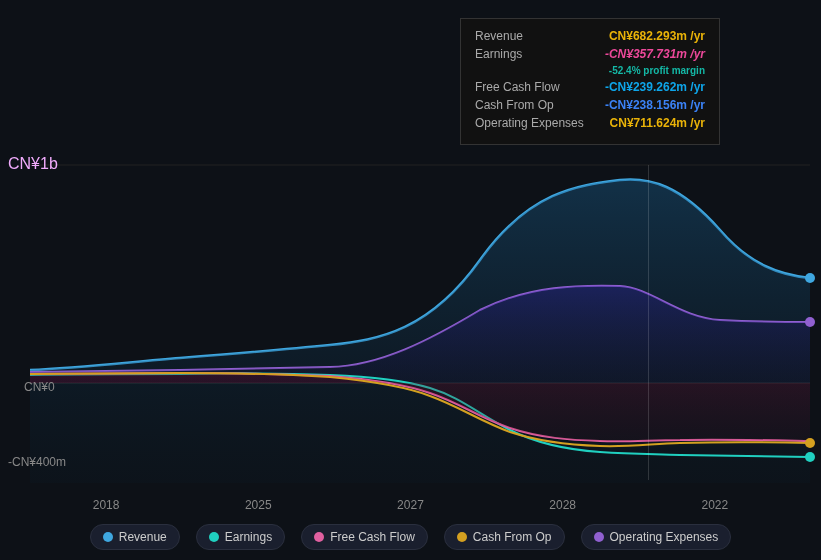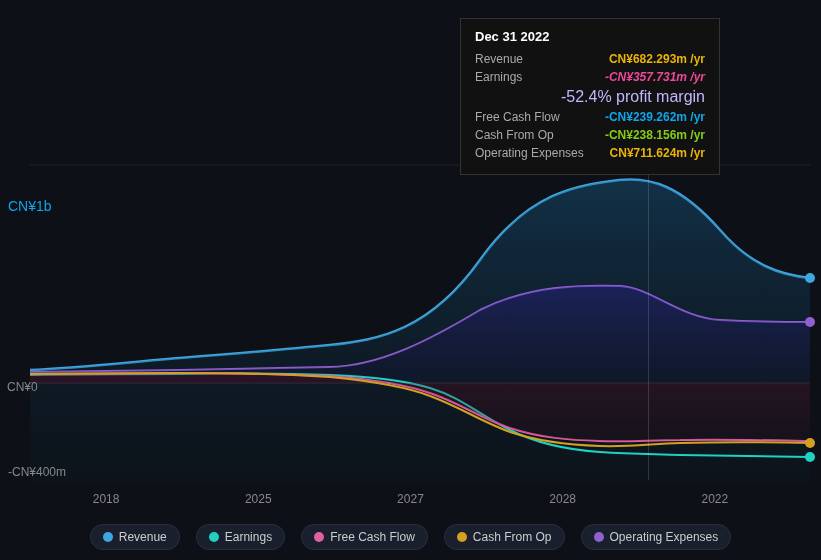--- a/index.html
+++ b/index.html
@@ -16,44 +16,43 @@
     .chart-container {
       width: 821px;
       height: 560px;
       position: relative;
     }
 
     .y-axis-label {
       position: absolute;
       top: 155px;
       left: 8px;
-      font-size: 14px;
-      color: #0ea5e9;
-      margin-top: 43px;
+      font-size: 16px;
+      color: #f0abfc;
     }
 
     .y-axis-zero {
       position: absolute;
       top: 380px;
-      left: 7px;
+      left: 24px;
       font-size: 12px;
       color: #888;
     }
 
     .y-axis-neg {
       position: absolute;
-      top: 465px;
+      top: 455px;
       left: 8px;
       font-size: 12px;
       color: #888;
     }
 
     .x-axis-labels {
       position: absolute;
-      bottom: 54px;
+      bottom: 48px;
       left: 0;
       right: 0;
       display: flex;
       justify-content: space-around;
       padding: 0 30px;
     }
 
     .x-label {
       font-size: 12px;
       color: #888;
@@ -89,32 +88,32 @@
       color: #aaa;
       min-width: 120px;
     }
 
     .tooltip-value {
       font-weight: bold;
     }
 
     .val-blue { color: #eab308; }
     .val-red { color: #ec4899; font-style: italic; }
-    .val-orange { color: #84cc16; }
+    .val-orange { color: #3b82f6; }
     .val-cyan { color: #0ea5e9; }
 
     .profit-margin-row {
       display: flex;
       justify-content: flex-end;
       margin-bottom: 4px;
     }
     .profit-margin-val {
-      color: #c4b5fd;
-      font-size: 16px;
-      font-weight: normal;
+      color: #14b8a6;
+      font-size: 10px;
+      font-weight: bold;
     }
 
     .vertical-line {
       position: absolute;
       top: 165px;
       left: 648px;
       width: 1px;
       height: 315px;
       background: rgba(255,255,255,0.15);
       z-index: 5;
@@ -230,21 +229,20 @@
 
   <div class="x-axis-labels">
     <span class="x-label">2018</span>
     <span class="x-label">2025</span>
     <span class="x-label">2027</span>
     <span class="x-label">2028</span>
     <span class="x-label">2022</span>
   </div>
 
   <div class="tooltip-box">
-    <div class="tooltip-date">Dec 31 2022</div>
 
     <div class="tooltip-row">
       <span class="tooltip-label">Revenue</span>
       <span class="tooltip-value val-blue">CN¥682.293m /yr</span>
     </div>
 
     <div class="tooltip-row">
       <span class="tooltip-label">Earnings</span>
       <span class="tooltip-value val-red">-CN¥357.731m /yr</span>
     </div>

